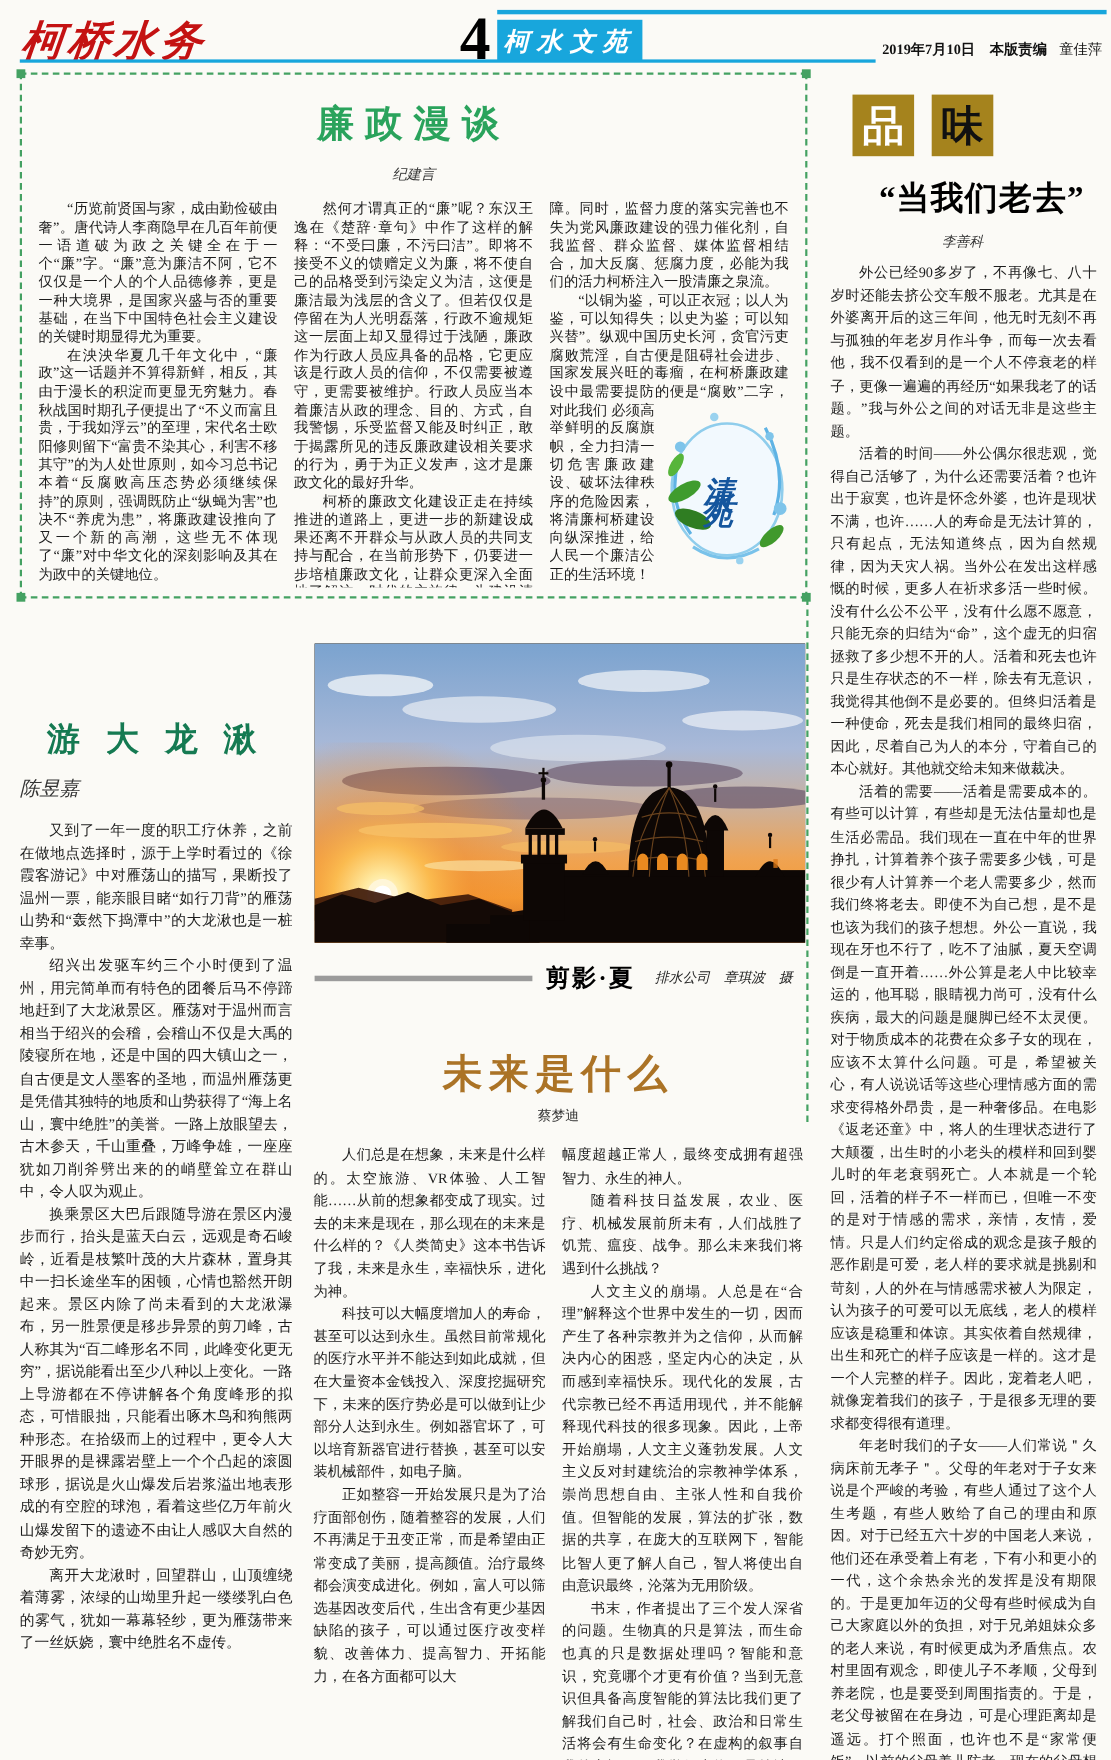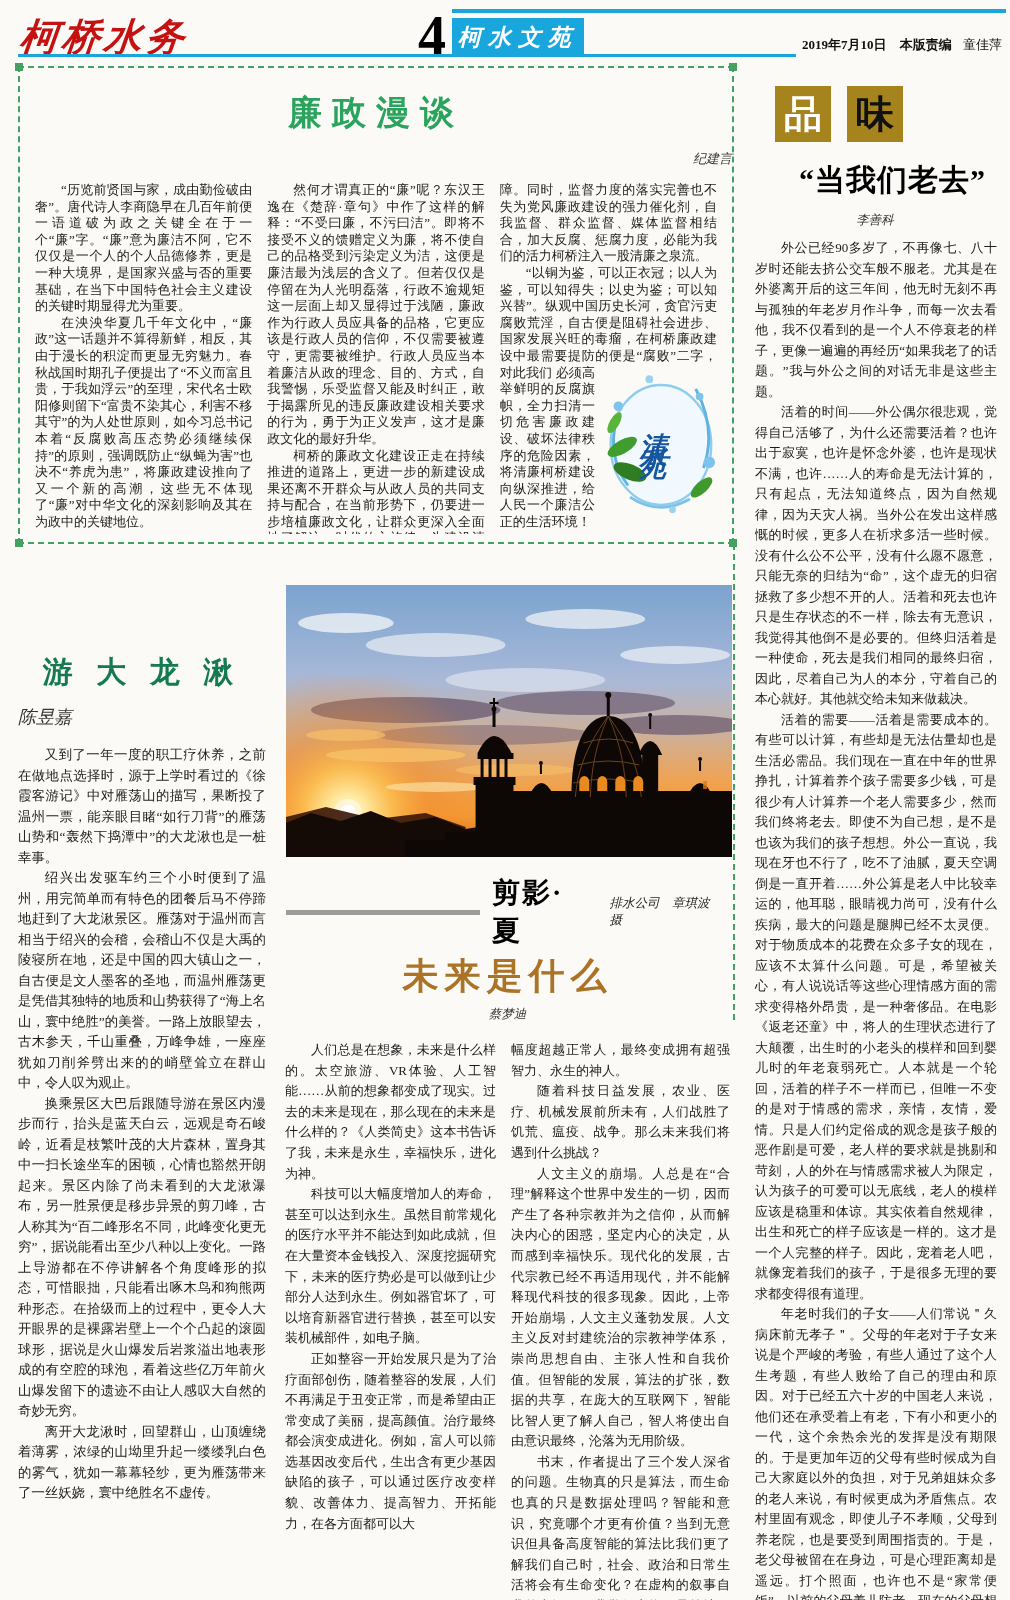--- a/index.html
+++ b/index.html
@@ -19,21 +19,21 @@
   .dateline .ed-name{font-weight:normal;margin-left:8px;}
   .dateline .ed-label{margin-left:10px;}
   
   .lz-box{position:absolute;left:18px;top:66px;width:716px;height:478px;
         border:2px dashed #44a162;box-sizing:border-box;}
   .corner{position:absolute;width:8px;height:8px;background:#44a162;}
   .c-tl{left:-5px;top:-5px;} .c-tr{right:-5px;top:-5px;} .c-bl{left:-5px;bottom:-5px;} .c-br{right:-5px;bottom:-5px;}
   .dash-ext{position:absolute;left:733px;top:544px;height:476px;width:0;border-left:2px dashed #44a162;}
   .lz-title{margin-top:22px;text-align:center;font-family:"Liberation Sans","DejaVu Sans",sans-serif;
         font-size:34px;font-weight:bold;color:#2aa35c;letter-spacing:10px;}
-  .lz-author{margin-top:14px;text-align:right;font-size:13px;font-style:italic;color:#333;}
+  .lz-author{margin-top:14px;text-align:center;font-size:13px;font-style:italic;color:#333;}
   .lz-cols{display:flex;gap:15px;padding:14px 15px 0 15px;}
   .lz-col{width:218px;height:352px;overflow:hidden;font-size:13px;line-height:16.6px;text-align:justify;}
   .lz-col p{margin:0;}
   p.ind{text-indent:2em;}
   p.noind{text-indent:0;}
   
   .qsy-badge{float:right;clear:right;position:relative;width:116px;height:150px;margin:2px 0 0 6px;}
   .qsy-badge svg{position:absolute;left:0;top:0;width:100%;height:100%;}
   .qsy-label{position:absolute;left:38px;top:18px;writing-mode:vertical-rl;font-size:27px;
         font-weight:bold;font-style:italic;color:#15569e;letter-spacing:10px;line-height:1;}
@@ -41,28 +41,28 @@
   .dlq{position:absolute;left:18px;top:652px;width:248px;}
   .dlq-title{text-align:center;font-size:30px;font-weight:bold;color:#157a52;letter-spacing:8px;}
   .dlq-author{margin-top:12px;text-align:left;font-size:18px;font-style:italic;color:#333;}
   .dlq-body{margin-top:16px;font-size:13.4px;line-height:20.5px;text-align:justify;}
   .dlq-body p{margin:0;text-indent:2em;}
   
   .photo{position:absolute;left:286px;top:585px;width:446px;height:272px;background:#000;}
   .photo svg{display:block;width:100%;height:100%;}
   .caption-row{position:absolute;left:286px;top:874px;width:446px;display:flex;align-items:center;}
   .caption-bar{width:198px;height:5px;background:#9b9b9b;margin-right:12px;}
-  .caption-title{font-size:28px;font-weight:900;color:#000;letter-spacing:2px;}
+  .caption-title{font-size:22px;font-weight:900;color:#000;letter-spacing:2px;}
   .caption-credit{margin-left:18px;font-size:12.5px;font-style:italic;color:#222;}
   
   .wl-title{position:absolute;left:283px;top:952px;width:449px;text-align:center;
         font-family:"Liberation Sans","DejaVu Sans",sans-serif;font-size:36px;font-weight:bold;
         color:#ab7326;letter-spacing:6px;}
   .wl-author{position:absolute;left:283px;top:1006px;width:449px;text-align:center;
-        font-size:12.5px;font-style:italic;color:#333;}
+        font-size:12.5px;color:#333;}
   .wl-colA{position:absolute;left:285px;top:1040px;width:211px;}
   .wl-colB{position:absolute;left:511px;top:1040px;width:219px;}
   .wl-colA,.wl-colB{font-size:13px;line-height:20.6px;text-align:justify;}
   .wl-colA p,.wl-colB p{margin:0;}
   
   .pw-tags{position:absolute;left:775px;top:86px;display:flex;gap:16px;}
   .pw-tag{width:56px;height:56px;background:#a5831d;display:flex;align-items:center;
         justify-content:center;font-size:38px;font-weight:900;}
   .pw-tag.t1{color:#fff;} .pw-tag.t2{color:#111;}
   .pw-title{position:absolute;left:746px;top:160px;width:240px;text-align:right;

